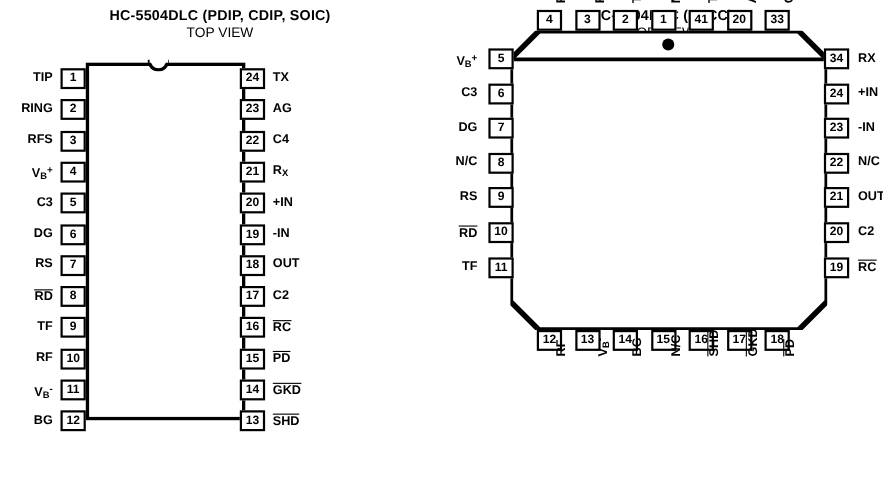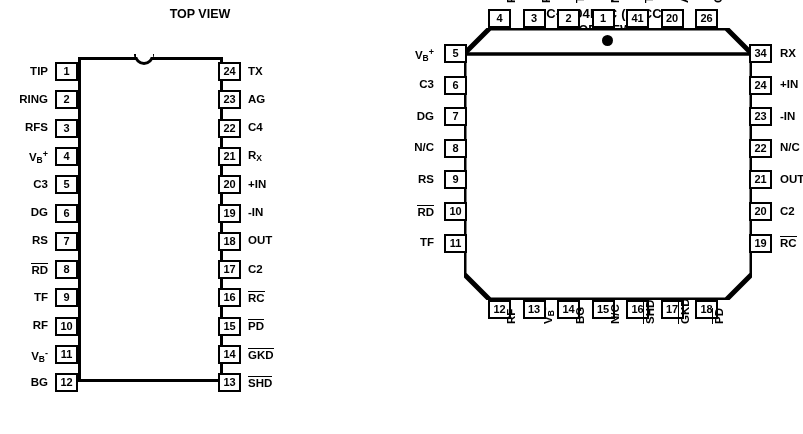--- a/index.html
+++ b/index.html
@@ -5,21 +5,21 @@
   html,body{margin:0;padding:0;background:#fff;}
   body{width:803px;height:434px;position:relative;overflow:hidden;
        font-family:"Liberation Sans","DejaVu Sans",sans-serif;color:#000;}
 
   .pkg{position:absolute;top:0;height:434px;}
   #dip-package{left:0;width:400px;}
   #plcc-package{left:400px;width:403px;}
 
   .titleblock{position:absolute;left:0;width:100%;text-align:center;}
   .title-main{font-size:13px;font-weight:bold;letter-spacing:.2px;line-height:16px;}
-  .title-sub{font-size:12.5px;font-weight:bold;line-height:16px;}
+  .title-sub{font-size:12.5px;font-weight:normal;line-height:16px;}
 
   
   .pad{position:absolute;border:2.5px solid #000;background:#fff;
        font-size:11px;font-weight:bold;text-align:center;box-sizing:border-box;}
   .pad.h{width:23px;height:19px;line-height:14px;}
 
   .lbl{position:absolute;font-size:11.5px;font-weight:bold;white-space:nowrap;}
   .lbl.r{text-align:right;}
   .lbl.l{text-align:left;}
   .ovb{border-top:1.6px solid #000;padding-top:0px;display:inline-block;line-height:12px;}
@@ -39,20 +39,21 @@
   #plcc-outline{position:absolute;inset:0;}
   .rot{position:absolute;transform-origin:left top;font-size:11.5px;font-weight:bold;white-space:nowrap;}
   #plcc-dot{position:absolute;width:11px;height:11px;border-radius:50%;background:#000;}
 </style>
 </head>
 <body>
 
 <div class="pkg" id="dip-package">
 
   <div class="titleblock" style="top:6px;">
+    <div class="title-main">HC-5504DLC (PDIP, CDIP, SOIC)</div>
     <div class="title-sub">TOP VIEW</div>
   </div>
 
   <div id="dip-body"></div>
   <div id="dip-notch"></div>
   <div id="dip-notch-cover"></div>
 
   <div id="dip-left-col">
       <div class="pad h" style="left: 55px; top: 62px;">1</div>
       <div class="lbl r" style="left: 0px; width: 48px; top: 64.5px;">TIP</div>
@@ -128,21 +129,21 @@
       <div class="pad h" style="left: 122.5px; top: 9px;">3</div>
       <div class="rot" style="left: 139.5px; top: 3px; transform: rotate(-90deg);">RING</div>
       <div class="pad h" style="left: 157px; top: 9px;">2</div>
       <div class="rot" style="left: 174px; top: 3px; transform: rotate(-90deg);">TIP</div>
       <div class="pad h" style="left: 191.5px; top: 9px;">1</div>
       <div class="rot" style="left: 208.5px; top: 3px; transform: rotate(-90deg);">N/C</div>
       <div class="pad h" style="left: 226px; top: 9px;">41</div>
       <div class="rot" style="left: 243px; top: 3px; transform: rotate(-90deg);">TX</div>
       <div class="pad h" style="left: 260.5px; top: 9px;">20</div>
       <div class="rot" style="left: 277.5px; top: 3px; transform: rotate(-90deg);">AG</div>
-      <div class="pad h" style="left: 295px; top: 9px;">26</div>
+      <div class="pad h" style="left: 295px; top: 9px;">33</div>
       <div class="rot" style="left: 312px; top: 3px; transform: rotate(-90deg);">C4</div>
     </div>
   <div id="plcc-left-col">
       <div class="pad h" style="left: 44px; top: 44px;">5</div>
       <div class="lbl r" style="left: -10px; width: 44px; top: 46.5px;">V<sub>B</sub><sup>+</sup></div>
       <div class="pad h" style="left: 44px; top: 75.6px;">6</div>
       <div class="lbl r" style="left: -10px; width: 44px; top: 78.1px;">C3</div>
       <div class="pad h" style="left: 44px; top: 107.2px;">7</div>
       <div class="lbl r" style="left: -10px; width: 44px; top: 109.7px;">DG</div>
       <div class="pad h" style="left: 44px; top: 138.8px;">8</div>

